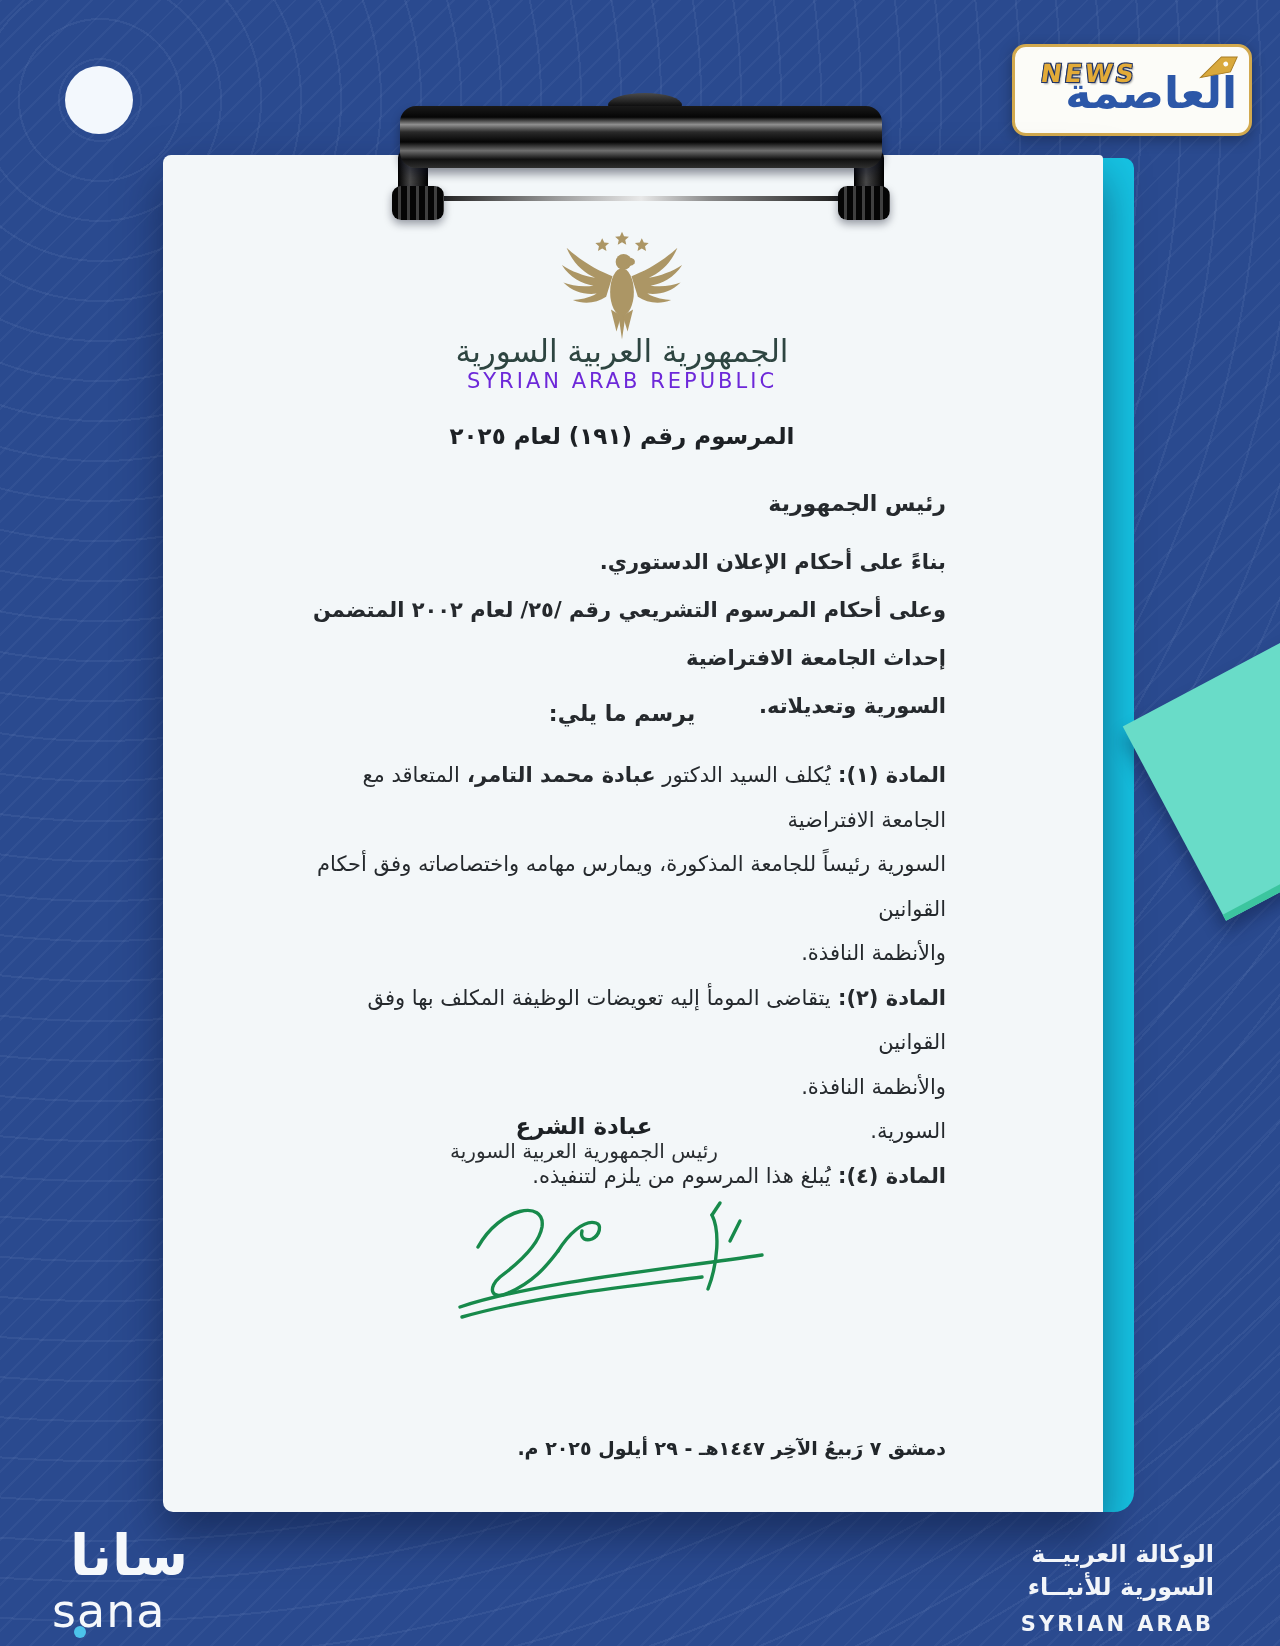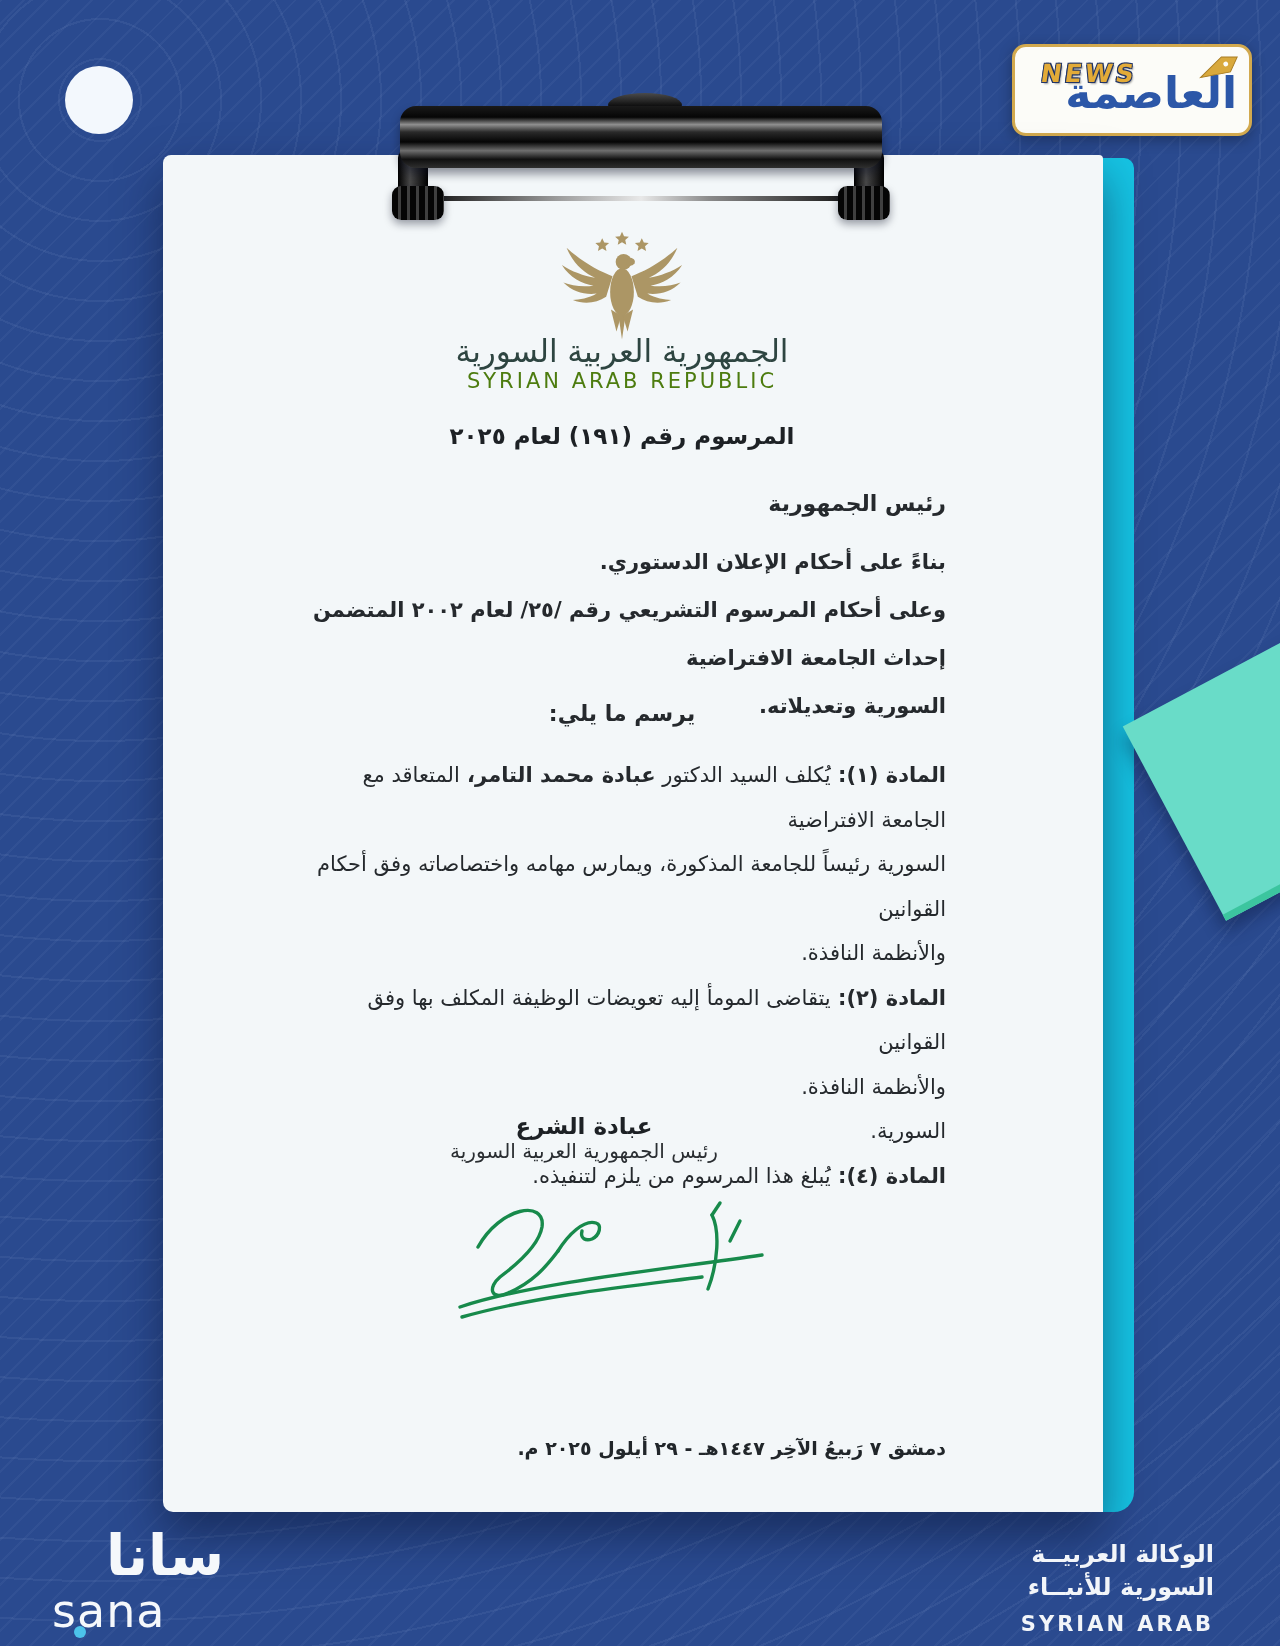--- a/index.html
+++ b/index.html
@@ -47,40 +47,40 @@
   
   .sticky-note{position:absolute;left:1158px;top:648px;width:280px;height:220px;background:#69dcc8;
     border-bottom:7px solid #3cc59f;transform:rotate(-28deg);box-shadow:-6px 10px 16px rgba(8,18,48,0.35);}
 
   
   .doc-col{position:absolute;left:135px;top:0;width:648px;color:#25292d;}
   .emblem{position:absolute;left:0;top:72px;width:100%;text-align:center;}
   .hdr-ar{position:absolute;left:0;top:178px;width:100%;text-align:center;
     font-size:31px;font-weight:normal;color:#2e4541;}
   .hdr-en{position:absolute;left:0;top:214px;width:100%;text-align:center;
-    font-size:21px;letter-spacing:3px;color:#4d7c0f;}
+    font-size:21px;letter-spacing:3px;color:#6d28d9;}
   .decree-title{position:absolute;left:0;top:268px;width:100%;text-align:center;direction:rtl;
     font-size:23px;font-weight:bold;color:#1d2125;}
   .preamble{position:absolute;left:0;top:336px;width:100%;direction:rtl;text-align:right;font-size:21px;font-weight:bold;}
   .preamble .issuer{font-size:22px;margin-bottom:22px;}
   .preamble .p-line{line-height:48px;}
   .enact{position:absolute;left:0;top:546px;width:100%;text-align:center;direction:rtl;
     font-size:22px;font-weight:bold;}
   .articles{position:absolute;left:0;top:598px;width:100%;direction:rtl;text-align:right;font-size:21px;}
   .doc-line{line-height:44.5px;}
   .doc-line .b{font-weight:bold;}
   .sig-block{position:absolute;left:118px;top:958px;width:336px;text-align:center;direction:rtl;}
   .sig-name{font-size:23px;font-weight:bold;color:#1d2125;}
   .sig-title{font-size:20px;color:#2a2e32;}
   .sig-draw{position:absolute;left:150px;top:1022px;}
   .date-line{position:absolute;left:0;top:1282px;width:100%;direction:rtl;text-align:right;
     font-size:19px;font-weight:bold;color:#21262a;}
 
   
-  .sana-ar{position:absolute;left:70px;top:1528px;font-size:56px;font-weight:bold;color:#f5f8fb;line-height:1;margin-left:36px;}
+  .sana-ar{position:absolute;left:70px;top:1528px;font-size:56px;font-weight:bold;color:#f5f8fb;line-height:1;}
   .sana-en{position:absolute;left:52px;top:1588px;font-size:46px;font-weight:normal;color:#f5f8fb;line-height:1;letter-spacing:1px;}
   .sana-dot{position:absolute;left:74px;top:1626px;width:12px;height:12px;border-radius:50%;background:#4cc3ea;}
   .agency{position:absolute;right:66px;top:1538px;text-align:right;color:#f2f5f9;}
   .agency .a-ar{font-size:24px;font-weight:bold;line-height:33px;direction:rtl;}
   .agency .a-en{font-size:21px;letter-spacing:3px;line-height:28px;font-weight:bold;margin-top:6px;}
 </style>
 </head>
 <body>
 
 <div class="canvas">

